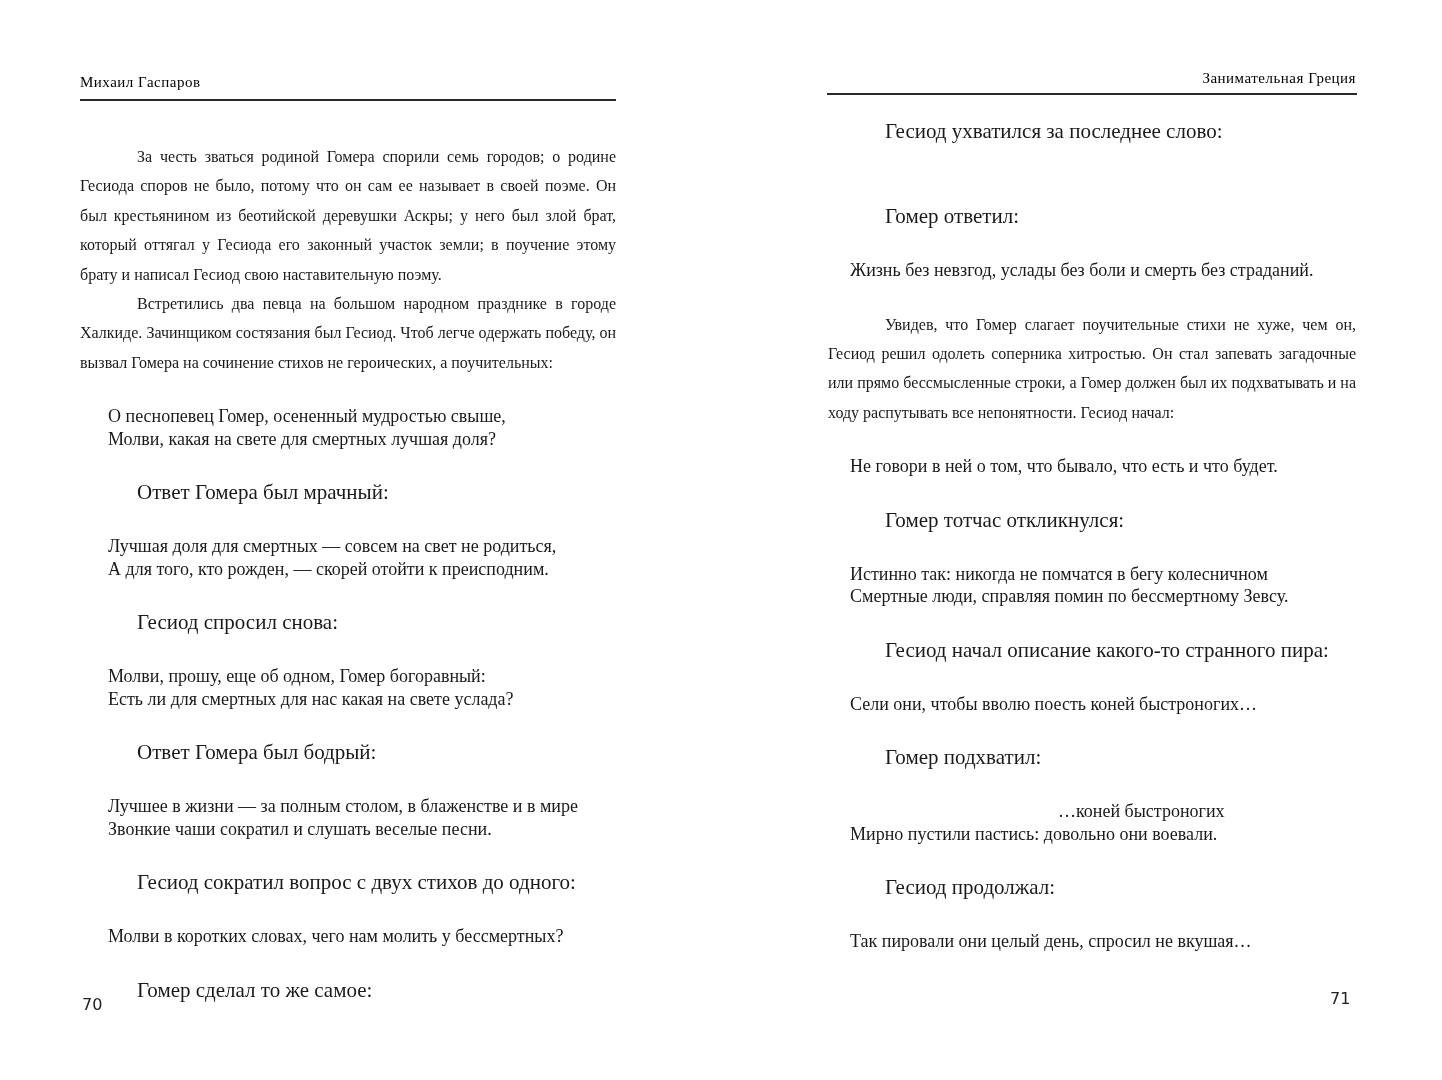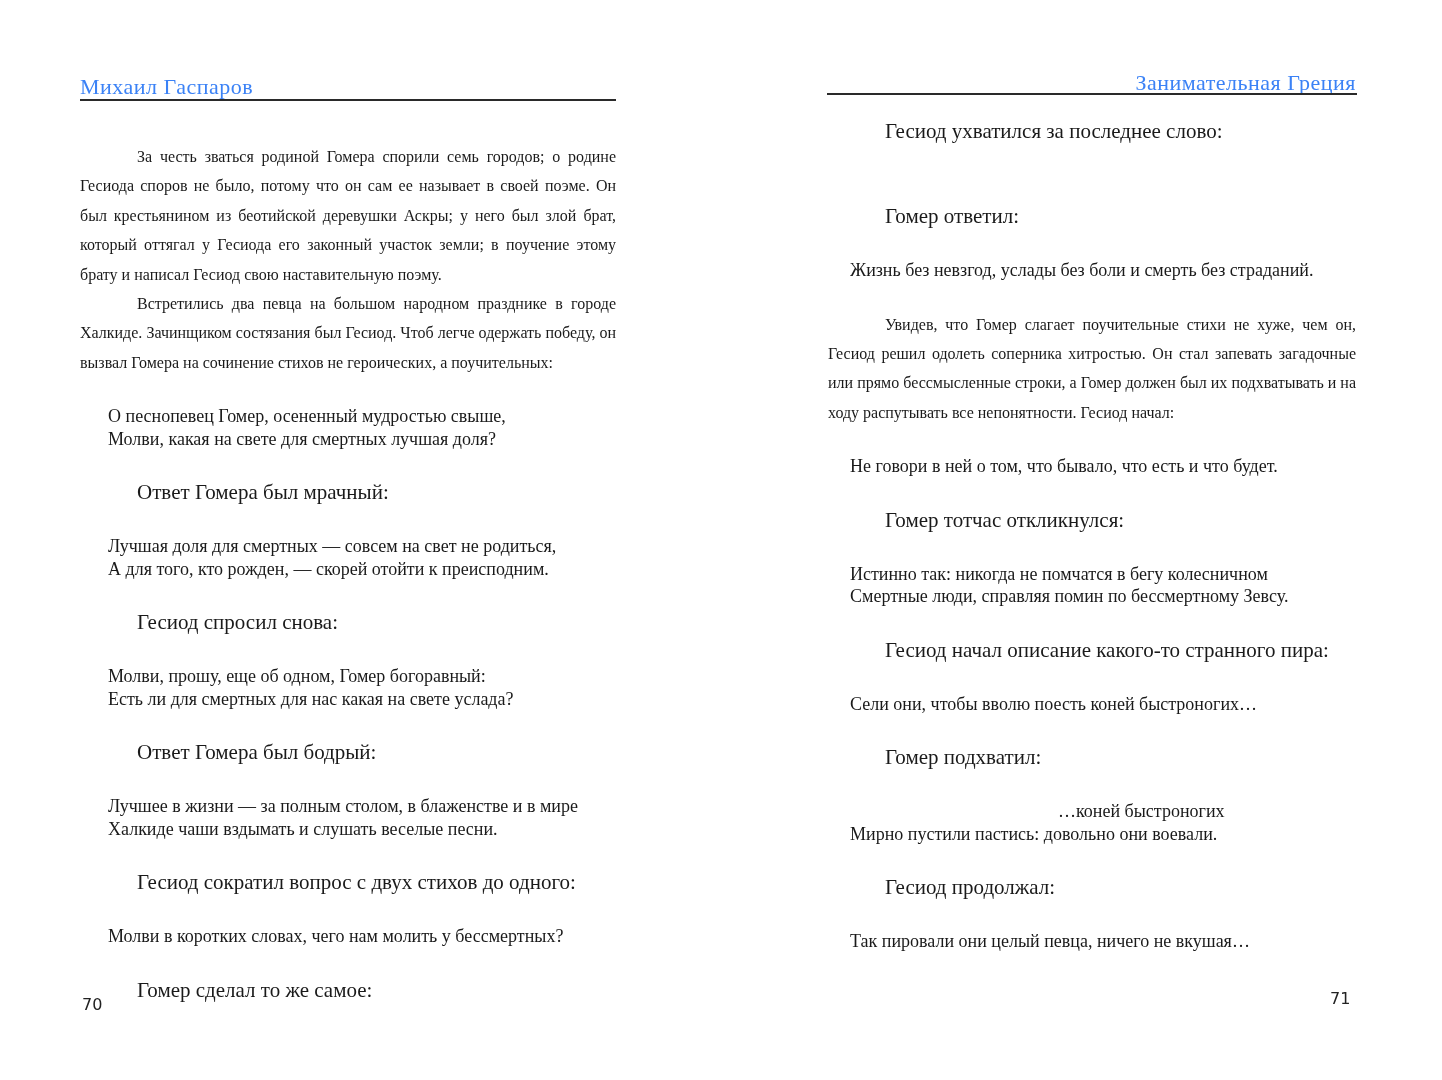--- a/index.html
+++ b/index.html
@@ -4,21 +4,21 @@
   <style>
     html, body { margin: 0; padding: 0; }
     body {
       width: 1442px; height: 1080px; background: #ffffff; position: relative; overflow: hidden;
       font-family: "Liberation Serif", "DejaVu Serif", serif; color: #1a1a1a;
     }
     .page { position: absolute; top: 0; height: 1080px; }
     .page-left { left: 0; width: 720px; }
     .page-right { left: 720px; width: 722px; }
     .running-head {
-      position: absolute; font-size: 22px; color: #3b82f6; letter-spacing: 0.5px;
+      position: absolute; font-size: 15px; color: #000000; letter-spacing: 0.5px;
       font-family: "Liberation Serif", serif;
     }
     .page-left .running-head { left: 80px; top: 74px; }
     .page-right .running-head { right: 86px; top: 70px; }
     .head-rule { position: absolute; height: 2px; background: #2a2a2a; }
     .page-left .head-rule { left: 80px; top: 99px; width: 536px; }
     .page-right .head-rule { left: 107px; top: 93px; width: 530px; }
     .body-text { position: absolute; }
     .page-left .body-text { left: 80px; top: 142px; width: 536px; }
     .page-right .body-text { left: 108px; top: 117px; width: 528px; }
@@ -63,21 +63,21 @@
     <div class="gap-m"></div>
     <div class="verse">
       <span class="line">Молви, прошу, еще об одном, Гомер богоравный:</span>
       <span class="line">Есть ли для смертных для нас какая на свете услада?</span>
     </div>
     <div class="gap-m"></div>
     <p class="lead">Ответ Гомера был бодрый:</p>
     <div class="gap-m"></div>
     <div class="verse">
       <span class="line">Лучшее в жизни — за полным столом, в блаженстве и в мире</span>
-      <span class="line">Халкиде чаши вздымать и слушать веселые песни.</span>
+      <span class="line">Звонкие чаши сократил и слушать веселые песни.</span>
     </div>
     <div class="gap-m"></div>
     <p class="lead">Гесиод сократил вопрос с двух стихов до одного:</p>
     <div class="gap-m"></div>
     <div class="verse">
       <span class="line">Молви в коротких словах, чего нам молить у бессмертных?</span>
     </div>
     <div class="gap-m"></div>
     <p class="lead">Гомер сделал то же самое:</p>
 
@@ -120,19 +120,19 @@
     <p class="lead">Гомер подхватил:</p>
     <div class="gap-m"></div>
     <div class="verse">
       <span class="line indent">…коней быстроногих</span>
       <span class="line">Мирно пустили пастись: довольно они воевали.</span>
     </div>
     <div class="gap-m"></div>
     <p class="lead">Гесиод продолжал:</p>
     <div class="gap-m"></div>
     <div class="verse">
-      <span class="line">Так пировали они целый певца, ничего не вкушая…</span>
+      <span class="line">Так пировали они целый день, спросил не вкушая…</span>
     </div>
     <div class="gap-m"></div>
 
   </div>
   <div class="folio">71</div>
 </div>
 
 </body></html>

